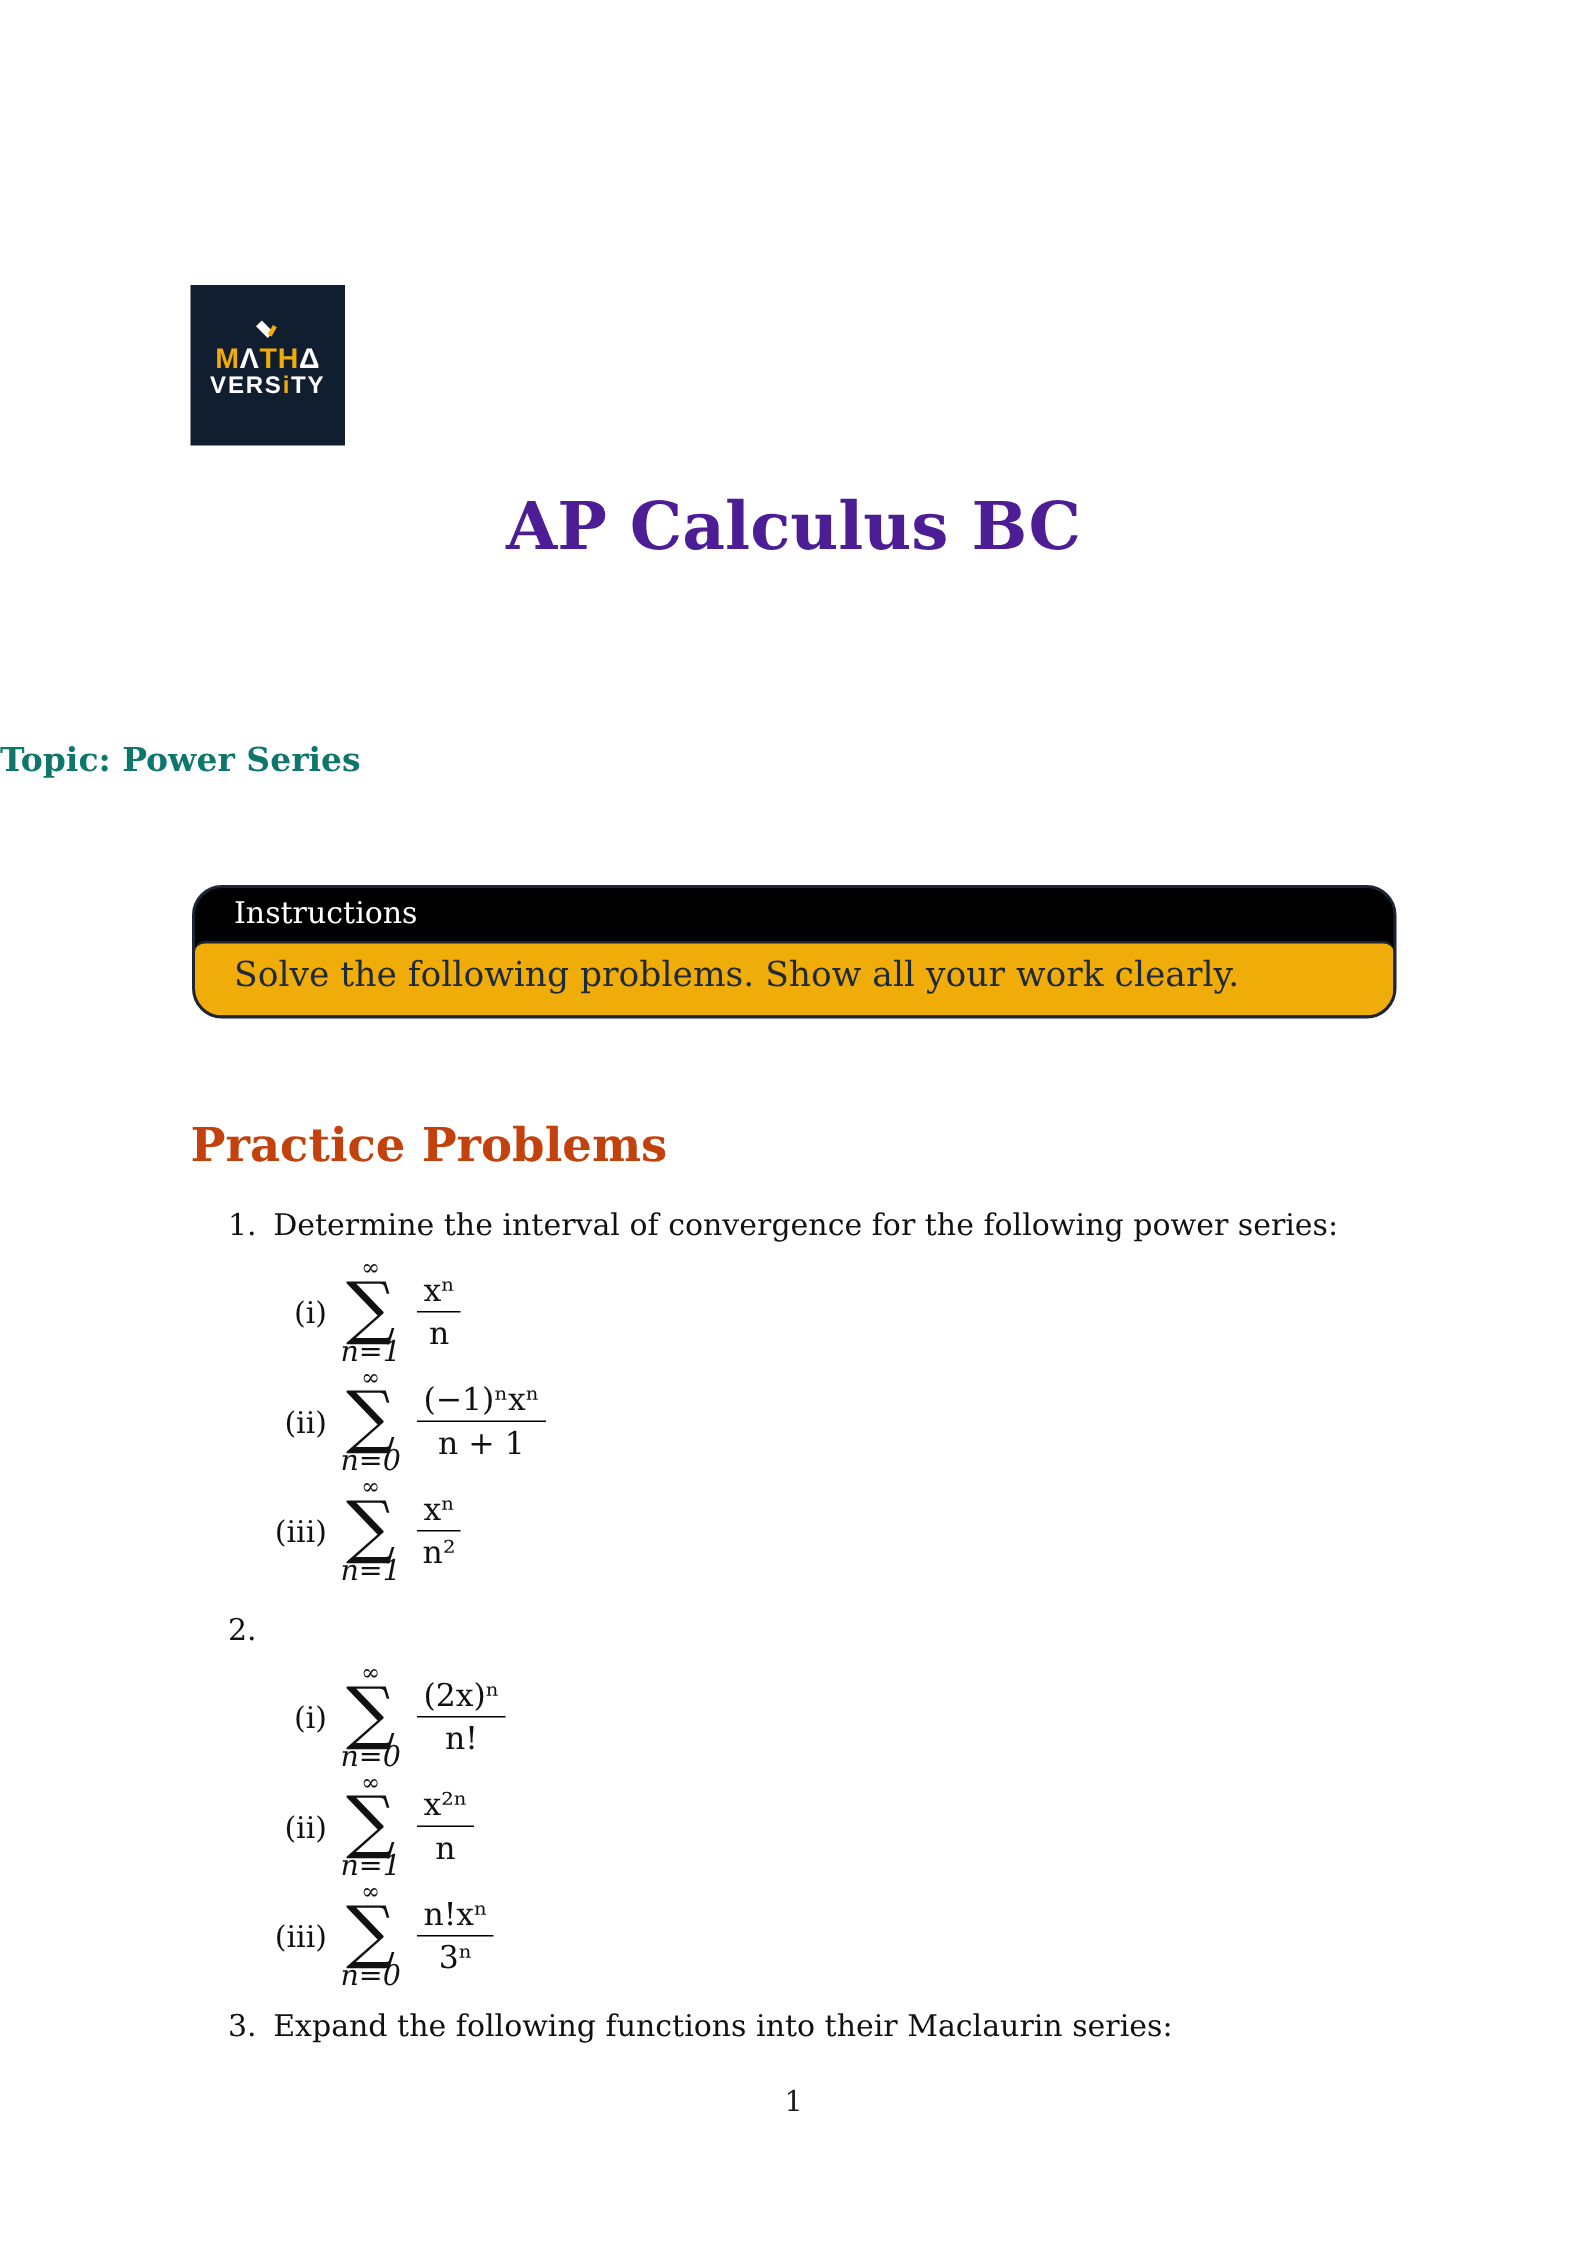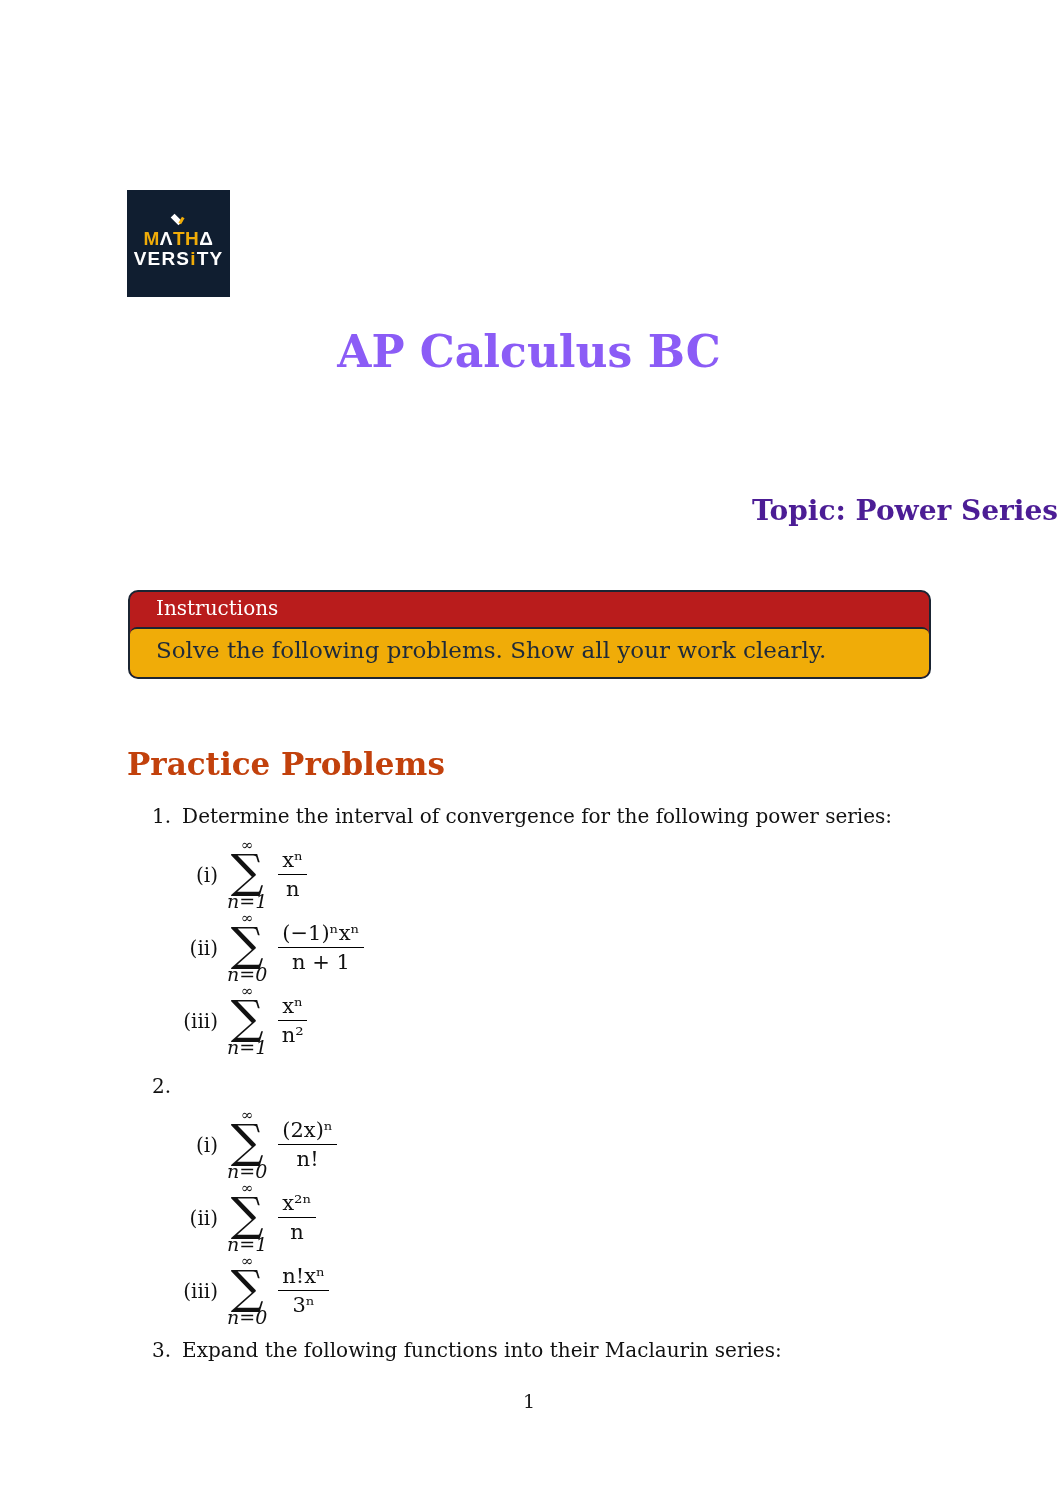--- a/index.html
+++ b/index.html
@@ -21,21 +21,21 @@
     background: #101e30;
     display: flex;
     flex-direction: column;
     align-items: center;
     justify-content: center;
     font-family: "Liberation Sans", sans-serif;
     font-weight: bold;
     line-height: 1.05;
   }
   .logo-line1 { font-size: 19px; letter-spacing: 0.5px; margin-top: 10px; }
-  .logo-line2 { font-size: 19px; letter-spacing: 1.2px; }
+  .logo-line2 { font-size: 16px; letter-spacing: 1.2px; }
   .c-amber { color: #f0ac08; }
   .c-white { color: #ffffff; }
   .grad-cap {
     position: absolute;
     top: 24px; left: 44px;
     width: 11px; height: 11px;
     background: #ffffff;
     transform: rotate(45deg) scaleY(0.5);
   }
   .grad-cap-tassel {
@@ -46,40 +46,40 @@
     transform: rotate(30deg);
   }
 
   
   .doc-title {
     position: absolute;
     top: 326px; left: 0; width: 100%;
     text-align: center;
     font-size: 44px;
     font-weight: bold;
-    color: #8b5cf6;
+    color: #4c1d95;
   }
   .doc-topic {
     position: absolute;
     top: 494px; left: 0; width: 100%;
-    text-align: right;
-    font-size: 28px;
-    font-weight: bold;
-    color: #4c1d95;
+    text-align: left;
+    font-size: 22px;
+    font-weight: bold;
+    color: #0f766e;
   }
 
   
   .instructions-box {
     position: absolute;
     left: 128px; top: 590px;
     width: 799px;
     border: 2px solid #1b2533;
-    border-radius: 10px;
+    border-radius: 20px;
     overflow: hidden;
-    background: #b91c1c;
+    background: #000000;
   }
   .instructions-header {
     color: #ffffff;
     font-size: 20px;
     padding: 4px 10px 7px 26px;
   }
   .instructions-body {
     background: #f0ac08;
     color: #1e2a3a;
     font-size: 23px;

